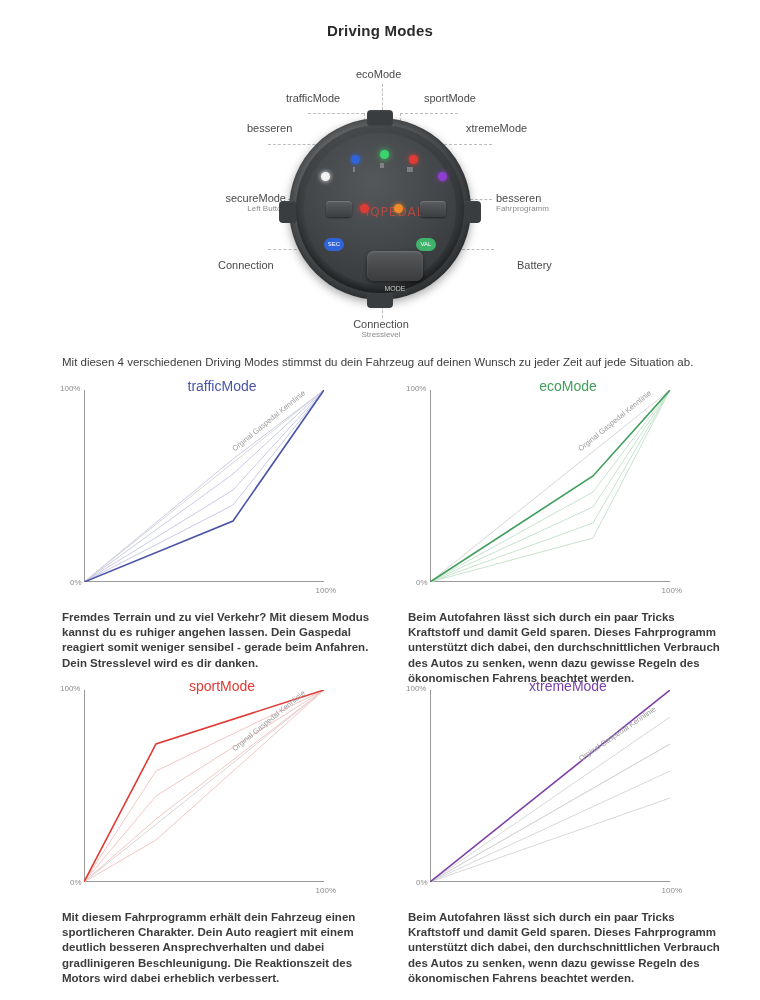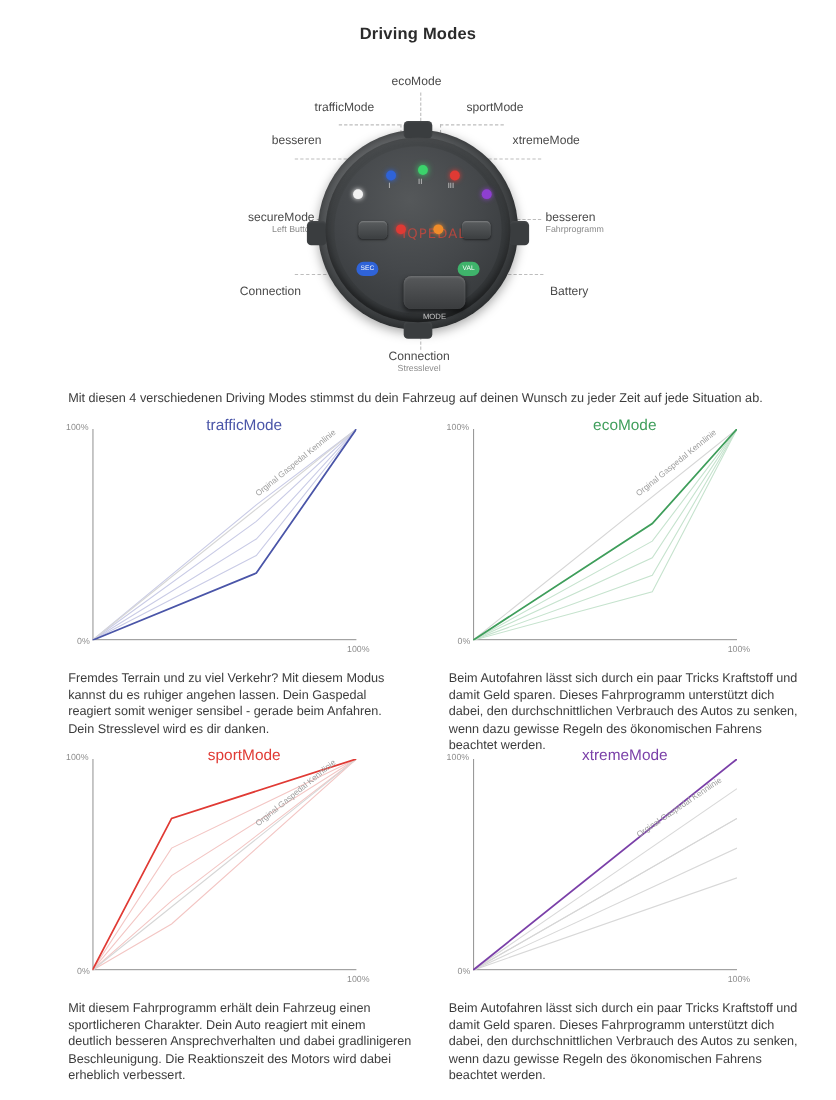--- a/index.html
+++ b/index.html
@@ -99,21 +99,21 @@
   .axis-y { position: absolute; left: 0; top: 0; width: 1px; height: 192px; background: #9a9a9a; }
   .axis-x { position: absolute; left: 0; bottom: 0; width: 240px; height: 1px; background: #9a9a9a; }
   .tick-100y { position: absolute; left: -24px; top: -6px; font-size: 8px; color: #8c8c8c; }
   .tick-0 { position: absolute; left: -14px; bottom: -5px; font-size: 8px; color: #8c8c8c; }
   .tick-100x { position: absolute; right: -12px; bottom: -13px; font-size: 8px; color: #8c8c8c; }
   .plot svg { position: absolute; left: 0; top: 0; }
   .diag-label {
     position: absolute; font-size: 7.5px; color: #9d9d9d; white-space: nowrap;
     transform-origin: left bottom;
   }
-  .caption { position: absolute; font-size: 11.5px; line-height: 1.32; color: #3c3c3c; }
+  .caption { position: absolute; font-size: 11.5px; line-height: 1.32; color: #3c3c3c; font-weight: bold; }
 </style>
 </head>
 <body>
 
 <div class="page">
 
   <div class="page-title">Driving Modes</div>
 
   <div class="device-area">
 
@@ -126,21 +126,21 @@
     <div class="dev-label" style="left:200px; top:136px; width:86px; text-align:right;">
       <span>secureMode</span>
       <span class="dev-sub r">Left Button</span>
     </div>
     <div class="dev-label" style="left:496px; top:136px; width:86px; text-align:left;">
       <span>besseren</span>
       <span class="dev-sub l">Fahrprogramm</span>
     </div>
 
     <div class="dev-label" style="left:218px; top:203px;">Connection</div>
-    <div class="dev-label" style="left:500px; top:203px;">Battery</div>
+    <div class="dev-label" style="left:517px; top:203px;">Battery</div>
 
     <div class="dev-label" style="left:341px; top:262px; width:80px; text-align:center;">
       <span>Connection</span>
       <span class="dev-sub">Stresslevel</span>
     </div>
 
     <div class="leader v" style="left:382px; top:28px; height:26px;"></div>
     <div class="leader" style="left:308px; top:57px; width:56px;"></div>
     <div class="leader v" style="left:364px; top:57px; height:24px;"></div>
     <div class="leader" style="left:400px; top:57px; width:58px;"></div>

